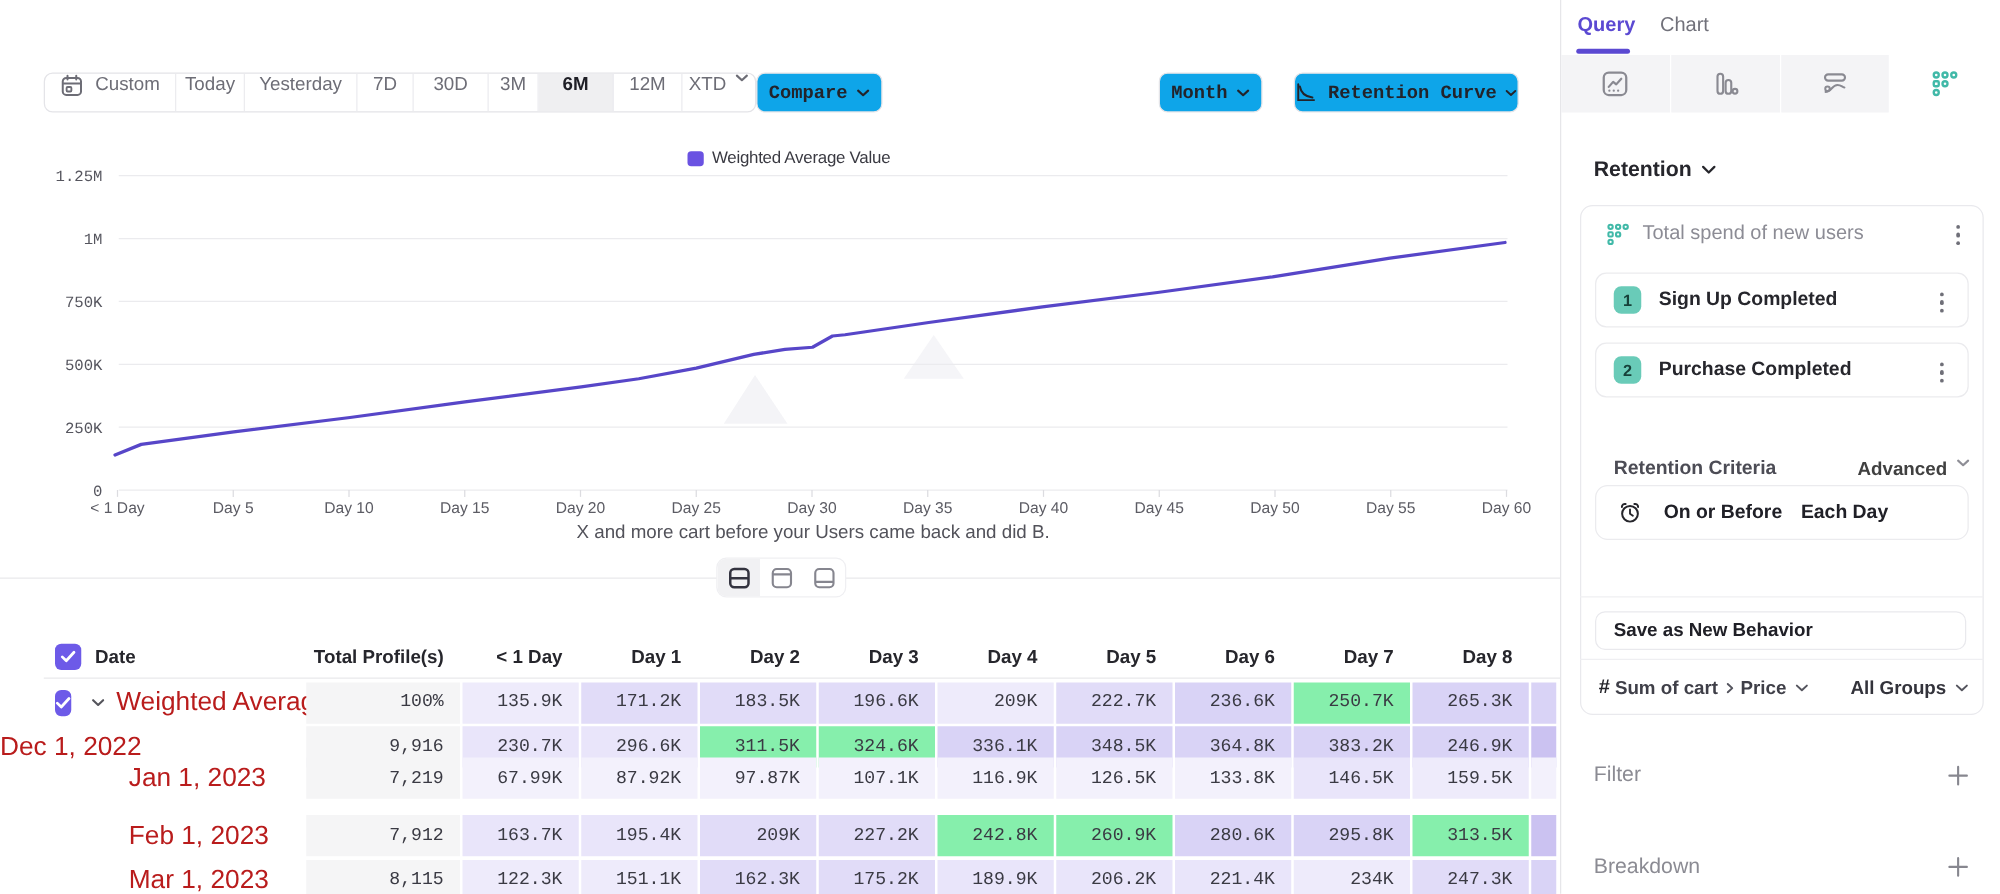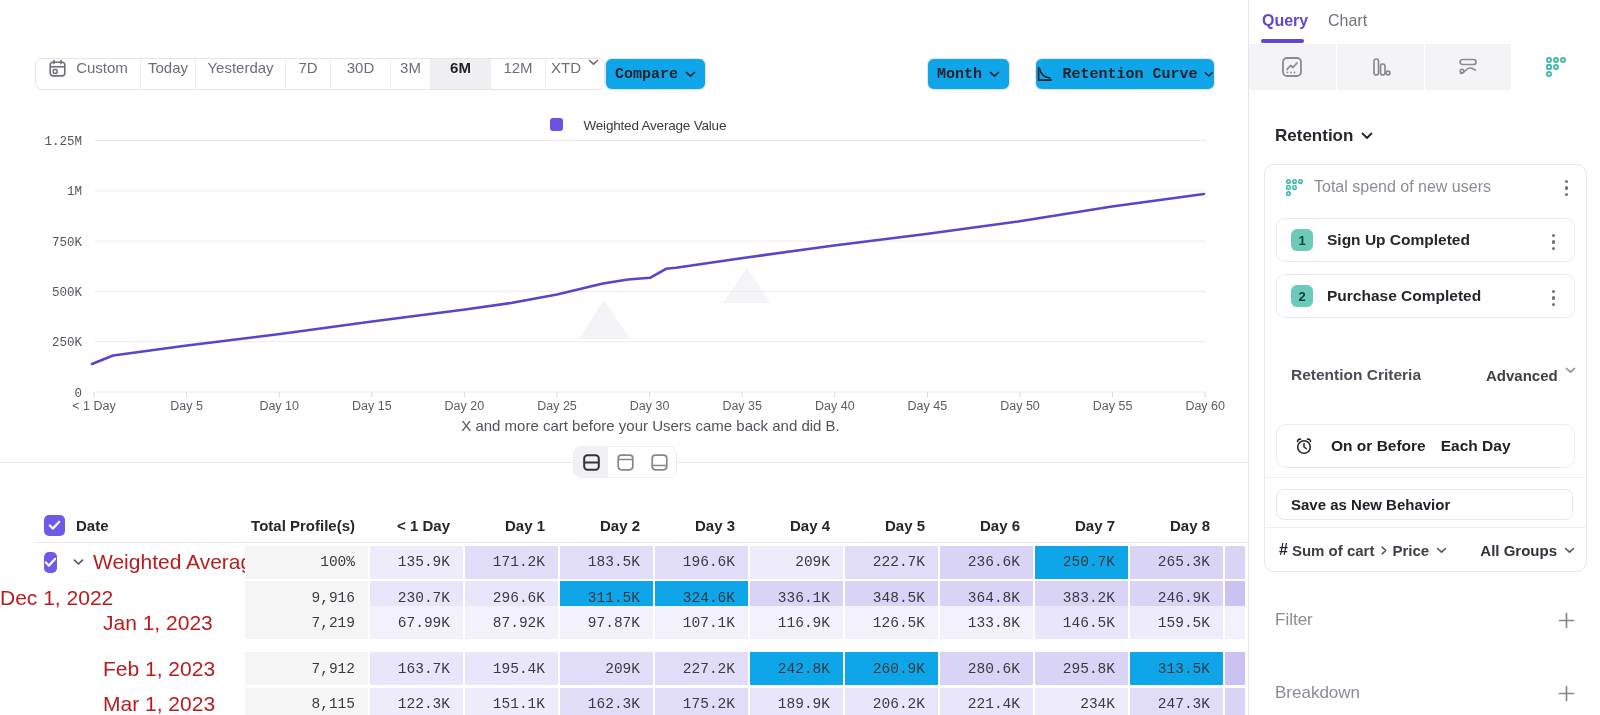--- a/index.html
+++ b/index.html
@@ -10,21 +10,21 @@
   .seg-group { left:35px; top:58px; height:32px; display:flex; align-items:stretch;
     border:1px solid #e4e4e8; border-radius:7px; background:#fff; }
   .seg { display:flex; align-items:flex-start; justify-content:center;
     font-size:15px; color:#6d6d76; border-right:1px solid #ececef; white-space:nowrap; }
   .seg:last-child { border-right:none; }
   .seg.sel { background:#efeff1; color:#1f1f26; font-weight:bold; }
   .btn { height:32px; border:1px solid #e4e4e8; border-radius:7px; background:#0ea5e9;
     display:flex; align-items:center; justify-content:center; font-size:15px; color:#23232a; font-weight:bold; white-space:nowrap;font-family:Liberation Mono, monospace; }
   .chev { margin-left:7px; }
   
-  .legend { top:118px; left:550px; display:flex; align-items:flex-start;gap:14px; }
+  .legend { top:118px; left:550px; display:flex; align-items:flex-end; }
   .legend .sq { width:12.5px; height:12.5px; border-radius:3px; background:#6a52e2; }
   .legend .lab { margin-left:7px; font-size:13.5px; letter-spacing:-0.2px; color:#3a3a42; }
   .caption { top:417px; left:53px; width:1195px; text-align:center; font-size:15px; color:#52525a; }
   .divider { top:462px; left:0; width:1248px; height:1px; background:#e9e9ec; }
   .viewtoggle { top:446px; left:573px; height:32px; display:flex; background:#fff;
     border:1px solid #efeff2; border-radius:8px; overflow:hidden; }
   .vt { width:34px; display:flex; align-items:center; justify-content:center; }
   .vt.sel { background:#f1f1f3; }
   
   .trow { left:0; height:33px; display:flex; }
@@ -33,21 +33,21 @@
   .c-val  { width:93px;  margin-right:2px; }
   .c-sliver { width:20px; }
   .cell { display:flex; align-items:center; justify-content:flex-end;
     padding-right:13px; font-family:"Liberation Mono", monospace; font-size:14.5px; color:#3a3a43; }
   .hdr { font-family:"Liberation Sans", sans-serif; font-weight:bold; font-size:15px; color:#26262c; background:none !important; }
   .datetext { font-family:"Liberation Sans", sans-serif; font-size:21px; color:#b91c1c; white-space:nowrap; }
   .checkbox { width:21px; height:21px; border-radius:5px; background:#6d5ae8;
     display:flex; align-items:center; justify-content:center; }
   
   .L0{background:#f3f1fc;} .L05{background:#eeebfb;} .L1{background:#e9e5fa;} .L15{background:#e1dcf8;}
-  .L2{background:#d9d3f6;} .L25{background:#0ea5e9;} .L3{background:#cbc2f1;}
+  .L2{background:#d9d3f6;} .L25{background:#86efac;} .L3{background:#cbc2f1;}
   
   .sidebar { left:1248px; top:0; width:352px; height:715px; background:#fff;
     border-left:1px solid #e6e6e9; }
   .tab-q { left:1262px; top:12px; font-size:16px; font-weight:bold; color:#5b49d2; }
   .tab-c { left:1328px; top:12px; font-size:16px; color:#71717a; }
   .tab-bar { left:1261px; top:39px; width:43px; height:4px; border-radius:2px; background:#5b49d2; }
   .icon-strip { left:1249px; top:44px; width:351px; height:46px; display:flex; }
   .istrip { width:87px; margin-right:1px; background:#f4f4f6; display:flex; align-items:center; justify-content:center; }
   .istrip.sel { background:#fff; }
   .h-retention { left:1275px; top:126px; font-size:17px; font-weight:bold; color:#26262c;
@@ -57,21 +57,21 @@
   .card-hd .t { margin-left:10px; font-size:16px; color:#8c8c95; }
   .evrow { left:1276px; width:299px; height:44px; border:1px solid #ebebee; border-radius:9px;
     background:#fff; display:flex; align-items:center; }
   .badge { width:22px; height:22px; margin-left:14px; border-radius:6px; background:#69cbb8;
     display:flex; align-items:center; justify-content:center; font-size:13px; font-weight:bold; color:#17423a; }
   .evlab { margin-left:14px; font-size:15.5px; font-weight:bold; color:#26262c; }
   .kebab { position:absolute; display:flex; flex-direction:column; }
   .kebab i { width:3.4px; height:3.4px; border-radius:50%; background:#6f6f78; margin:1.6px 0; }
   .rc-h { left:1291px; top:366px; font-size:15.5px; font-weight:bold; color:#4c4c55; }
   .adv { left:1486px; top:367px; font-size:15px; font-weight:bold; color:#404040; display:flex; align-items:flex-start; }
-  .crit { left:1276px; top:424px; width:299px; height:44px; border:1px solid #ebebee; border-radius:10px;
+  .crit { left:1276px; top:388px; width:299px; height:44px; border:1px solid #ebebee; border-radius:10px;
     display:flex; align-items:center; }
   .crit .t1 { margin-left:17px; font-size:15.5px; font-weight:bold; color:#202027; }
   .crit .t2 { margin-left:15px; font-size:15.5px; font-weight:bold; color:#202027; }
   .carddiv { left:1264px; top:477px; width:323px; height:1px; background:#efeff2; }
   .savebox { left:1276px; top:489px; width:297px; height:31px; border:1px solid #e9e9ed; border-radius:8px;
     display:flex; align-items:center; }
   .savebox .t { margin-left:14px; font-size:15px; font-weight:bold; color:#202027; }
   .carddiv2 { left:1264px; top:527px; width:323px; height:1px; background:#efeff2; }
   .prop { left:1279px; top:536px; width:296px; height:28px; display:flex; align-items:center; }
   .filterrow { left:1275px; width:300px; display:flex; align-items:center; justify-content:space-between; }

